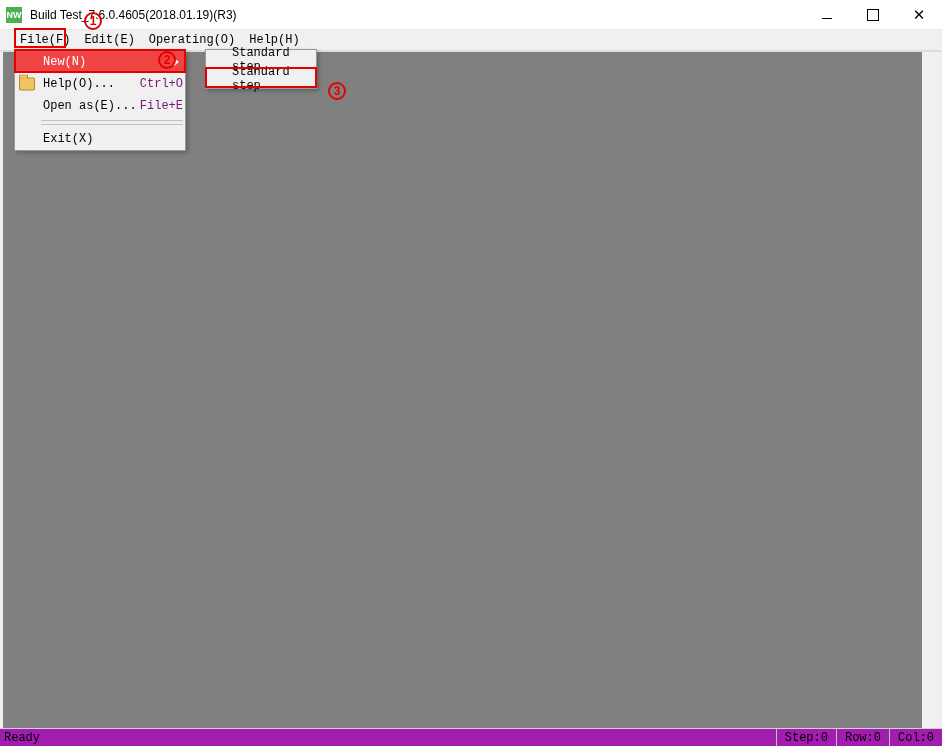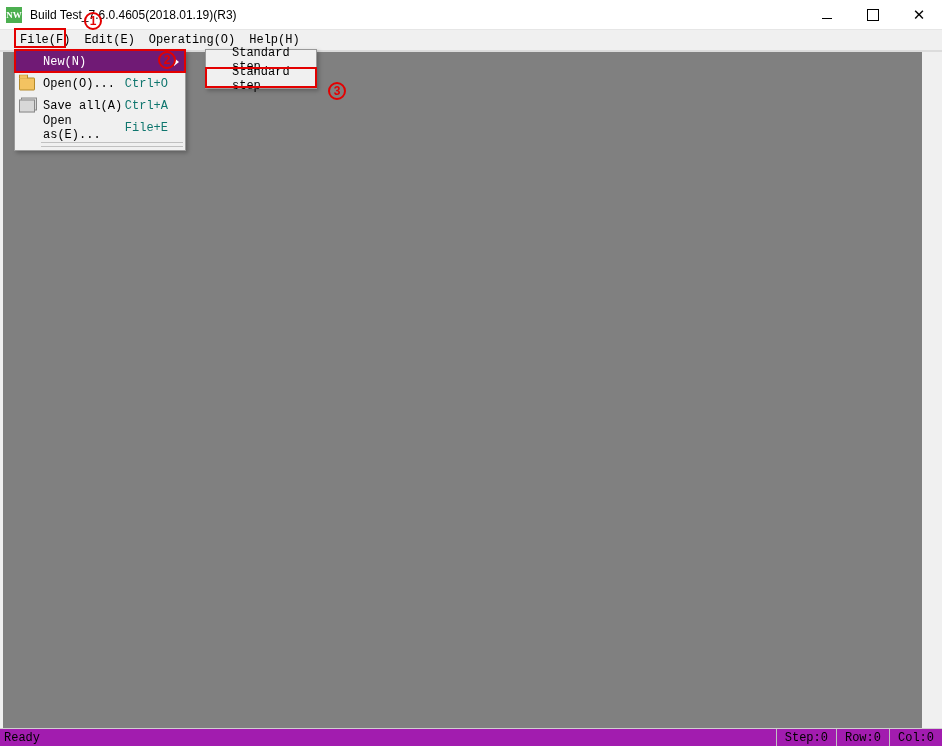--- a/index.html
+++ b/index.html
@@ -20,21 +20,21 @@
     align-items: center;
     border-bottom: 1px solid #e6e6e6;
     position: relative;
   }
   .titlebar .app-icon {
     width: 16px; height: 16px;
     background: #4caf50;
     margin-left: 6px;
     display: flex; align-items: center; justify-content: center;
     color: #fff; font-size: 9px; font-weight: bold;
-    font-family: Liberation Serif, serif;
+    font-family: Liberation Sans, sans-serif;
   }
   .titlebar .title {
     margin-left: 8px;
     font-family: "Segoe UI", Arial, sans-serif;
     font-size: 12px;
     color: #000;
   }
   .titlebar .win-controls {
     position: absolute;
     right: 0; top: 0;
@@ -135,25 +135,25 @@
   }
   .dropdown .dd-item {
     position: relative;
     height: 22px;
     display: flex;
     align-items: center;
     padding-left: 28px;
   }
   .dropdown .dd-item .dd-label { flex: 1; }
   .dropdown .dd-item .dd-shortcut {
-    padding-right: 17px;
-    color: #0f766e;
+    padding-right: 2px;
+    color: #701a75;
   }
   .dropdown .dd-item.highlight {
-    background: #701a75;
+    background: #ef4444;
     color: #fff;
   }
   .dropdown .dd-item .submenu-arrow {
     position: absolute;
     right: 6px; top: 50%;
     transform: translateY(-50%);
     width: 0; height: 0;
     border-top: 4px solid transparent;
     border-bottom: 4px solid transparent;
     border-left: 5px solid #000;
@@ -257,41 +257,39 @@
 <div class="dropdown">
   <div class="dd-iconcol"></div>
 
   <div class="dd-item highlight">
     <span class="dd-label">New(N)</span>
     <span class="submenu-arrow"></span>
   </div>
 
   <div class="dd-item">
     <span class="dd-icon ico-open"></span>
-    <span class="dd-label">Open(O)...</span>
+    <span class="dd-label">Help(O)...</span>
     <span class="dd-shortcut">Ctrl+O</span>
   </div>
 
 
-  <div class="dd-item">
-    <span class="dd-icon ico-saveall"></span>
-    <span class="dd-label">Save all(A)</span>
-    <span class="dd-shortcut">Ctrl+A</span>
-  </div>
 
   <div class="dd-item">
     <span class="dd-label">Open as(E)...</span>
     <span class="dd-shortcut">File+E</span>
   </div>
 
   <div class="dd-sep"></div>
 
 
   <div class="dd-sep"></div>
 
+  <div class="dd-item">
+    <span class="dd-label">Exit(X)</span>
+  </div>
 </div>
 
 <div class="submenu">
   <div class="sm-item">Standard step</div>
   <div class="sm-item">Standard step</div>
 </div>
 
 <div class="statusbar">
   <div class="status-left">Ready</div>
   <div class="status-cell">Step:0</div>

